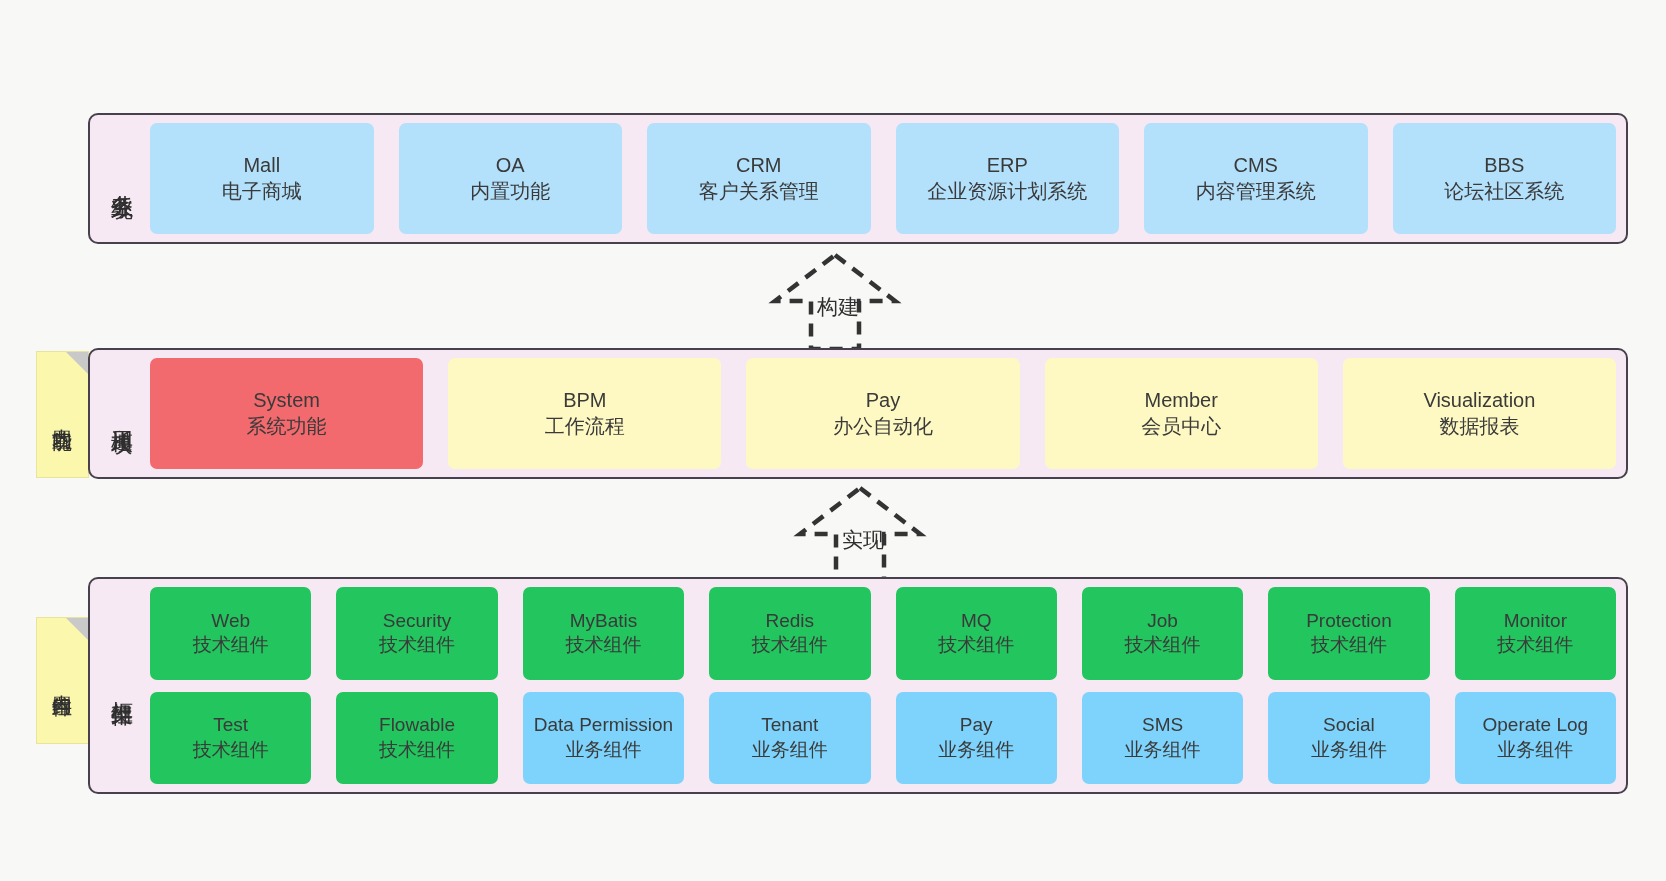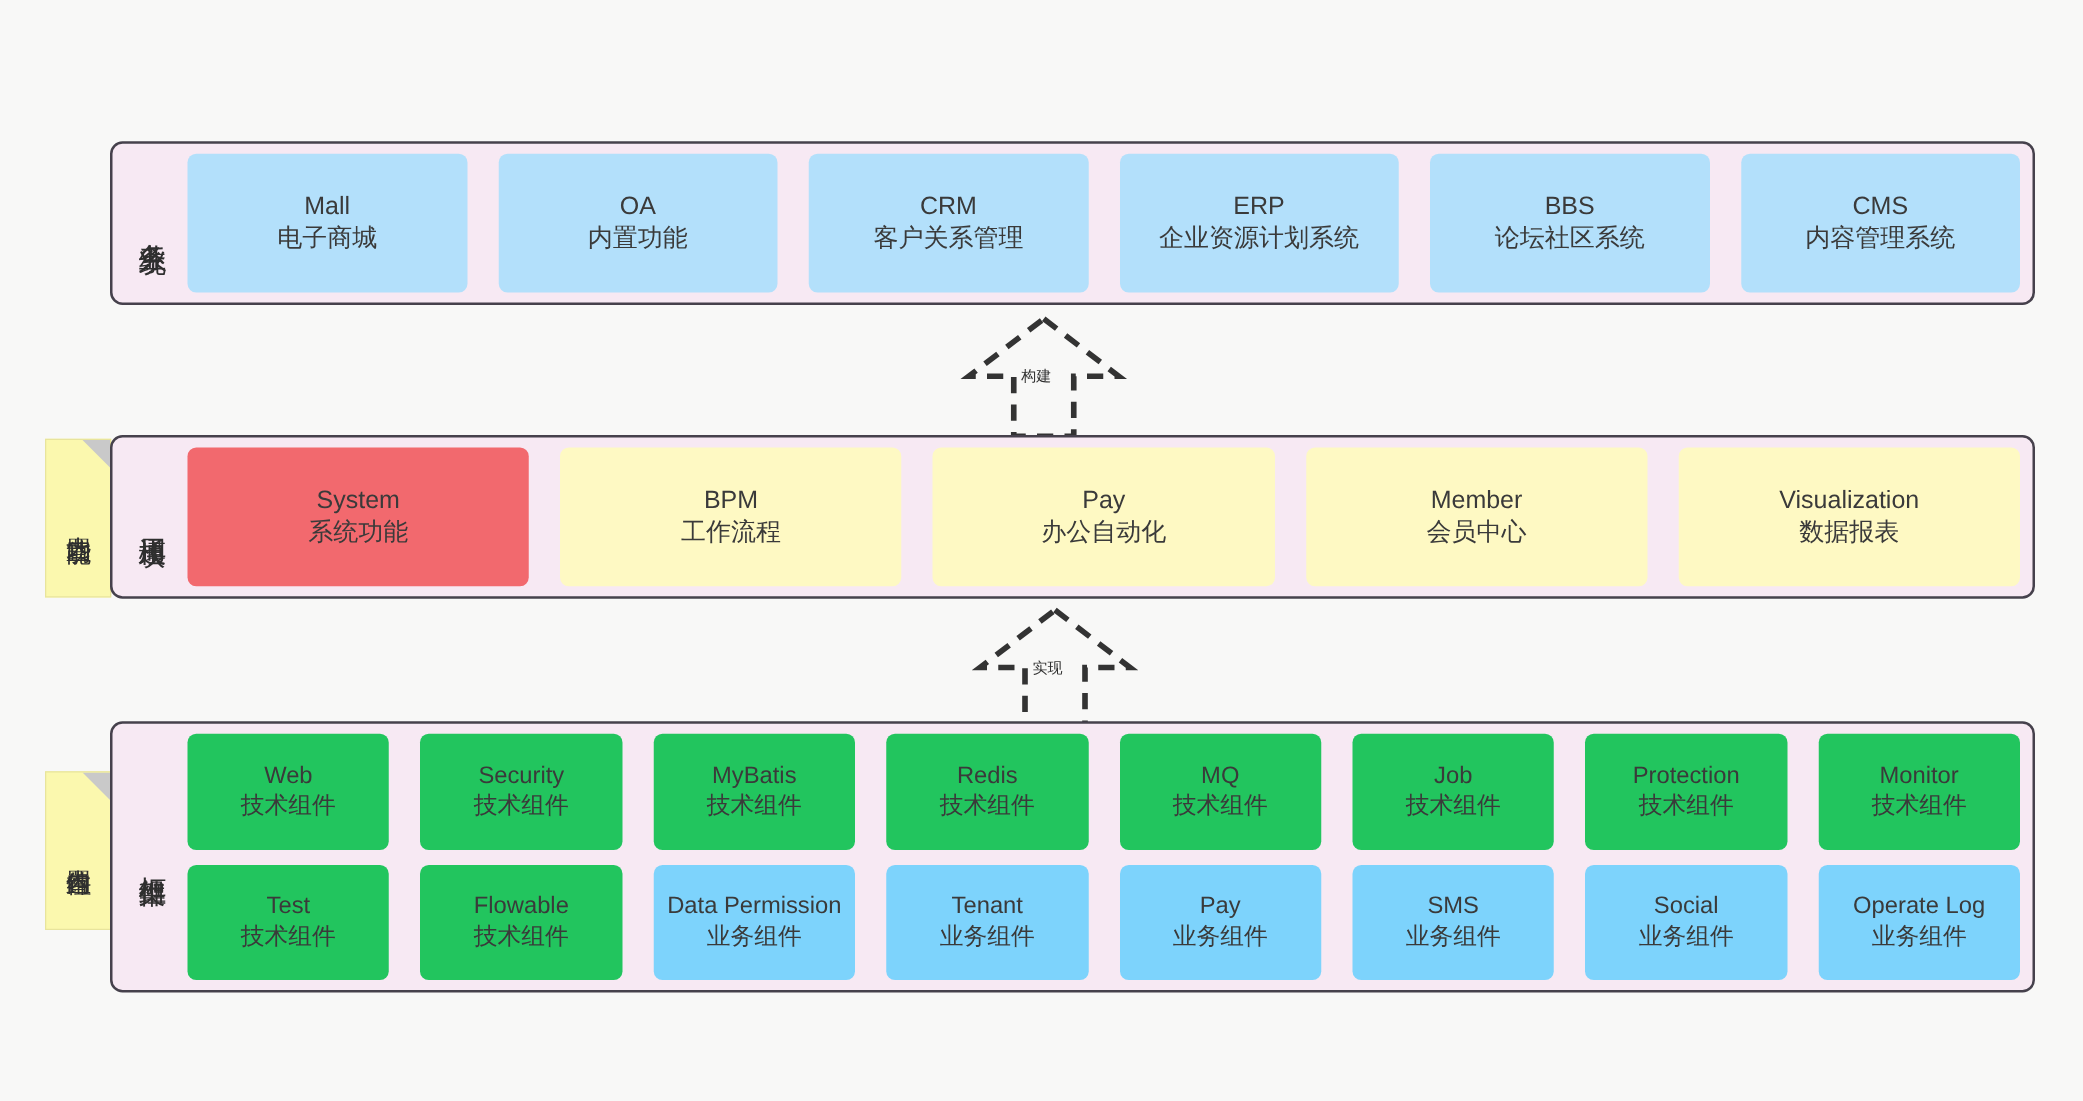--- a/index.html
+++ b/index.html
@@ -134,28 +134,28 @@
 
   
   .arrow {
     position: absolute;
     width: 160px;
     height: 100px;
   }
   .arrow svg { display: block; overflow: visible; }
   .arrow-label {
     position: absolute;
-    font-size: 12px;
+    font-size: 21px;
     color: #2f2f2f;
     background: transparent;
     white-space: nowrap;
   }
   #arrow-build { left: 755px; top: 253px; }
   #arrow-build .arrow-label { left: 62px; top: 40px; }
-  #arrow-impl  { left: 764px; top: 486px; }
+  #arrow-impl  { left: 780px; top: 486px; }
   #arrow-impl  .arrow-label { left: 62px; top: 40px; }
 </style>
 </head>
 <body>
 
 <div class="canvas">
 
   <div class="layer" id="layer-business">
     <div class="layer-title">业务系统</div>
     <div class="layer-body">
@@ -170,26 +170,26 @@
         </div>
         <div class="node blue">
           <span class="l1">CRM</span>
           <span class="l2">客户关系管理</span>
         </div>
         <div class="node blue">
           <span class="l1">ERP</span>
           <span class="l2">企业资源计划系统</span>
         </div>
         <div class="node blue">
+          <span class="l1">CMS</span>
+          <span class="l2">内容管理系统</span>
+        </div>
+        <div class="node blue">
           <span class="l1">BBS</span>
           <span class="l2">论坛社区系统</span>
-        </div>
-        <div class="node blue">
-          <span class="l1">CMS</span>
-          <span class="l2">内容管理系统</span>
         </div>
       </div>
     </div>
   </div>
 
   <div class="arrow" id="arrow-build">
     <svg width="160" height="100" viewBox="0 0 160 100">
       <path d="M 80 2 L 140 48 L 104 48 L 104 96 L 56 96 L 56 48 L 20 48 Z" fill="none" stroke="#333333" stroke-width="4.5" stroke-dasharray="13 9" stroke-linejoin="miter"></path>
     </svg>
     <span class="arrow-label">构建</span>

